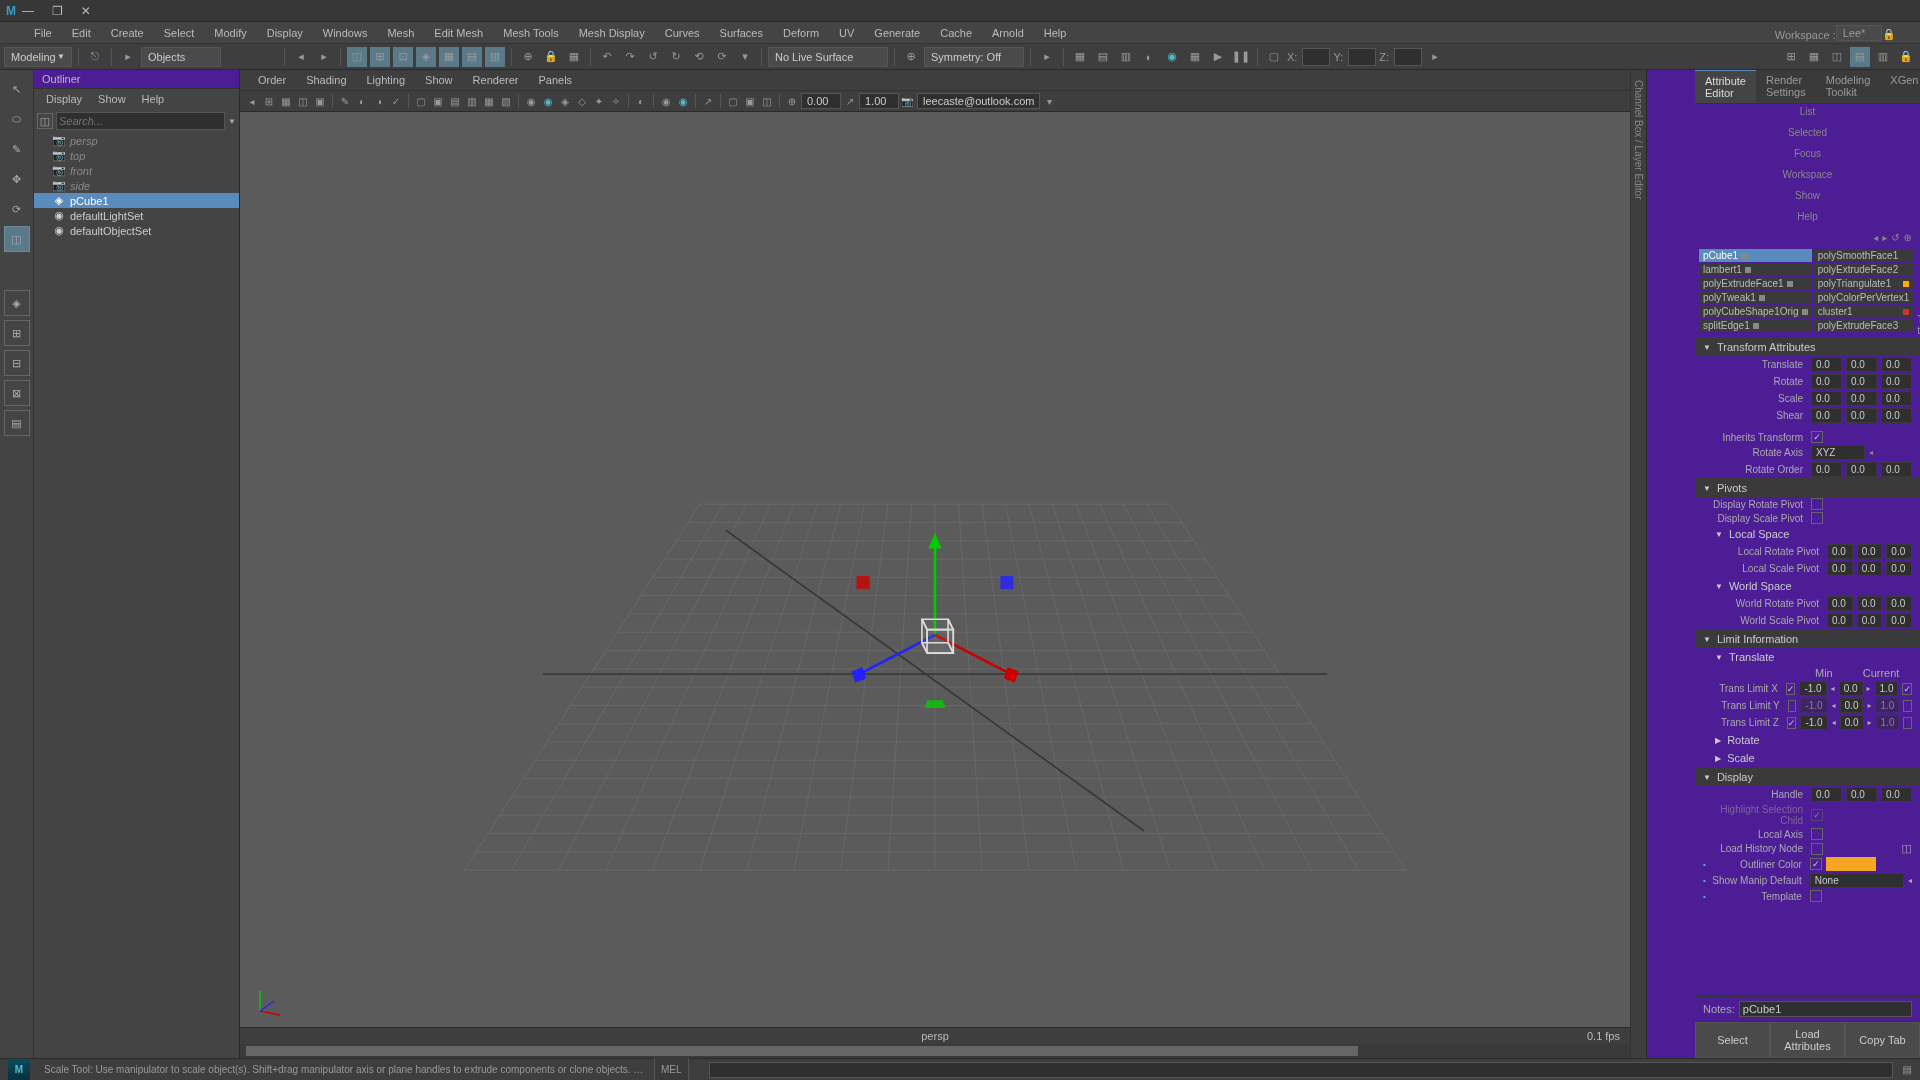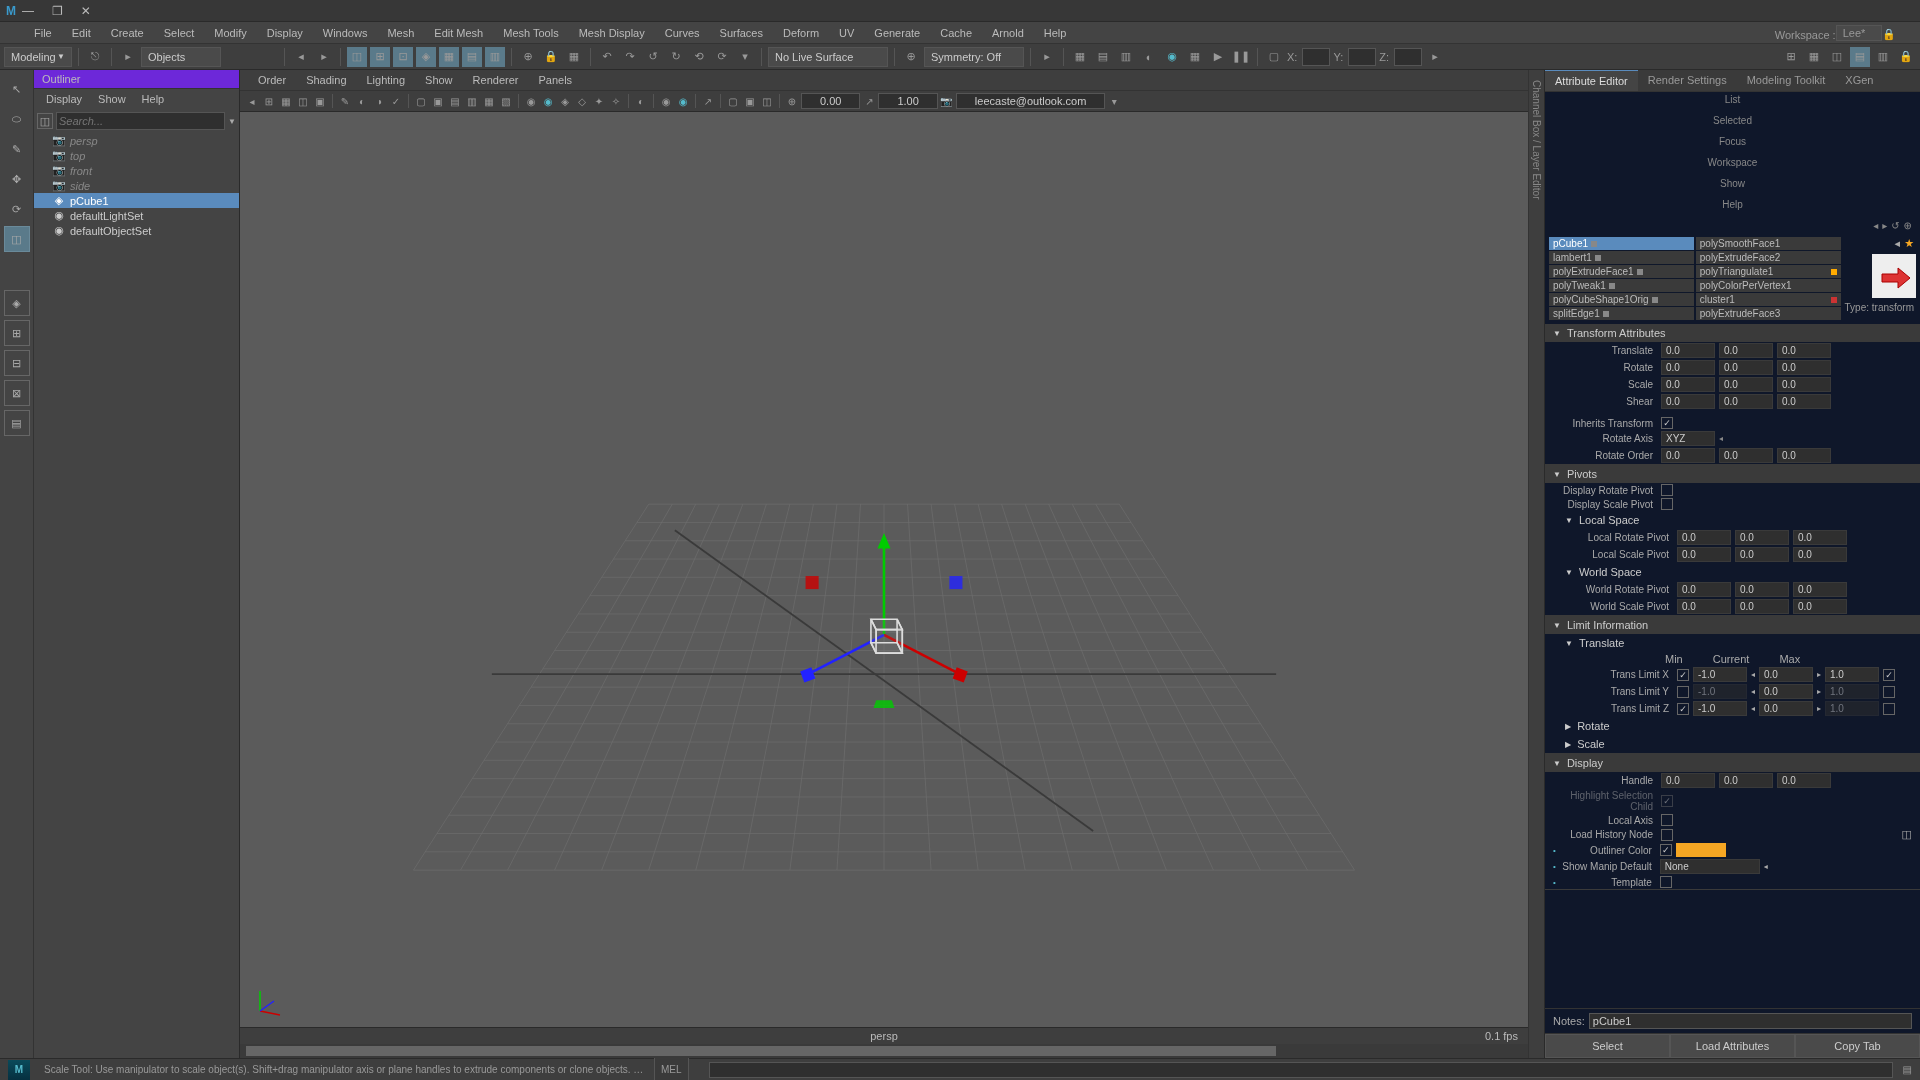--- a/index.html
+++ b/index.html
@@ -21,46 +21,46 @@
 .shelf .sep { width: 1px; height: 18px; background: #555; margin: 0 3px; }
 .shelf .field { background: #2f2f2f; border: 1px solid #555; height: 18px; min-width: 70px; color: #ccc; padding: 0 4px; display: flex; align-items: center; }
 .shelf .lbl { color: #999; margin-right: 2px; }
 .main { display: flex; height: calc(100% - 22px - 22px - 26px - 22px); }
 .toolcol { width: 34px; background: #444; border-right: 1px solid #333; display: flex; flex-direction: column; align-items: center; padding-top: 6px; gap: 4px; }
 .toolcol .tool { width: 26px; height: 26px; display: flex; align-items: center; justify-content: center; color: #aaa; border: 1px solid transparent; }
 .toolcol .tool.sel { background: #5a7a8a; border-color: #6a8a9a; }
 .toolcol .gap { flex: 0 0 30px; }
 .toolcol .tool.frame { border: 1px solid #666; }
 .outliner { width: 206px; background: #444; border-right: 1px solid #2a2a2a; display: flex; flex-direction: column; }
-.outliner .hdr { background: #6d28d9; padding: 3px 8px; color: #bbb; border-bottom: 1px solid #333; }
+.outliner .hdr { background: #4c1d95; padding: 3px 8px; color: #bbb; border-bottom: 1px solid #333; }
 .outliner .omen { display: flex; gap: 0; padding: 2px 4px; }
 .outliner .omen span { padding: 2px 8px; color: #bbb; }
 .outliner .search { display: flex; align-items: center; padding: 3px; gap: 3px; }
 .outliner .search .sico { width: 16px; height: 16px; border: 1px solid #666; display: flex; align-items: center; justify-content: center; }
 .outliner .search input { flex: 1; background: #2f2f2f; border: 1px solid #555; color: #aaa; padding: 2px; font-size: 11px; font-style: italic; }
 .outliner .tree { flex: 1; overflow: auto; scrollbar-width: thin; scrollbar-color: #666 #3a3a3a; }
 .outliner .tree .item { display: flex; align-items: center; padding: 1px 6px 1px 18px; gap: 4px; color: #888; font-style: italic; }
 .outliner .tree .item.reg { color: #ccc; font-style: normal; }
 .outliner .tree .item.sel { background: #5a8bbd; color: #fff; }
 .outliner .tree .icon { width: 14px; text-align: center; font-style: normal; }
 .viewport { flex: 1; background: #3a3a3a; display: flex; flex-direction: column; position: relative; }
 .viewport .vmen { display: flex; gap: 0; padding: 2px 8px; background: #3e3e3e; border-bottom: 1px solid #333; }
 .viewport .vmen span { padding: 2px 10px; color: #bbb; }
 .viewport .vtool { display: flex; align-items: center; padding: 2px 4px; background: #3e3e3e; border-bottom: 1px solid #2a2a2a; gap: 1px; }
 .viewport .vtool .i { width: 16px; height: 16px; display: flex; align-items: center; justify-content: center; color: #999; font-size: 10px; }
 .viewport .vtool .vsep { width: 1px; height: 14px; background: #555; margin: 0 3px; }
-.viewport .vtool .fld { background: #2f2f2f; border: 1px solid #555; height: 16px; min-width: 40px; padding: 0 18px; color: #ccc; display: flex; align-items: center; }
+.viewport .vtool .fld { background: #2f2f2f; border: 1px solid #555; height: 16px; min-width: 40px; padding: 0 5px; color: #ccc; display: flex; align-items: center; }
 .viewport .canvas { flex: 1; background: #5b5b5b; position: relative; overflow: hidden; }
 .viewport .foot { display: flex; justify-content: space-between; padding: 2px 10px; background: #3e3e3e; color: #bbb; border-top: 1px solid #2a2a2a; position: relative; }
 .viewport .foot .cn { position: absolute; left: 50%; transform: translateX(-50%); }
 .viewport .axis-gizmo { position: absolute; bottom: 8px; left: 12px; width: 34px; height: 34px; }
 .viewport .scrollh { height: 14px; background: #3a3a3a; display: flex; align-items: center; }
 .viewport .scrollh .thumb { background: #666; height: 10px; width: 80%; margin-left: 6px; }
 .rvstrip { width: 16px; background: #3e3e3e; border-left: 1px solid #333; writing-mode: vertical-rl; display: flex; align-items: center; justify-content: flex-start; padding-top: 10px; color: #888; font-size: 10px; }
-.rightpanel { width: 376px; background: #0f172a; border-left: 1px solid #2a2a2a; display: flex; flex-direction: column; }
+.rightpanel { width: 274px; background: #4c1d95; border-left: 1px solid #2a2a2a; display: flex; flex-direction: column; padding-left: 48px; }
 .rightpanel .tabs { display: flex; background: #3a3a3a; border-bottom: 1px solid #333; }
 .rightpanel .tabs span { padding: 4px 10px; color: #999; }
 .rightpanel .tabs span.act { background: #444; color: #ddd; border-top: 1px solid #5a8bbd; }
 .rightpanel .sub { display: flex; gap: 10px; padding: 2px 8px; color: #888; font-size: 10px; align-items: center; flex-direction: column; }
 .rightpanel .sub .ic { margin-left: auto; display: flex; gap: 4px; }
 .rightpanel .nodes { display: flex; padding: 4px; gap: 2px; }
 .rightpanel .nodes .col { flex: 1; display: flex; flex-direction: column; gap: 1px; }
 .rightpanel .nodes .nd { background: #3a3a3a; padding: 1px 4px; color: #bbb; font-size: 10px; display: flex; align-items: center; gap: 3px; }
 .rightpanel .nodes .nd.sel { background: #5a8bbd; color: #fff; }
 .rightpanel .nodes .pin { width: 6px; height: 6px; background: #888; }

